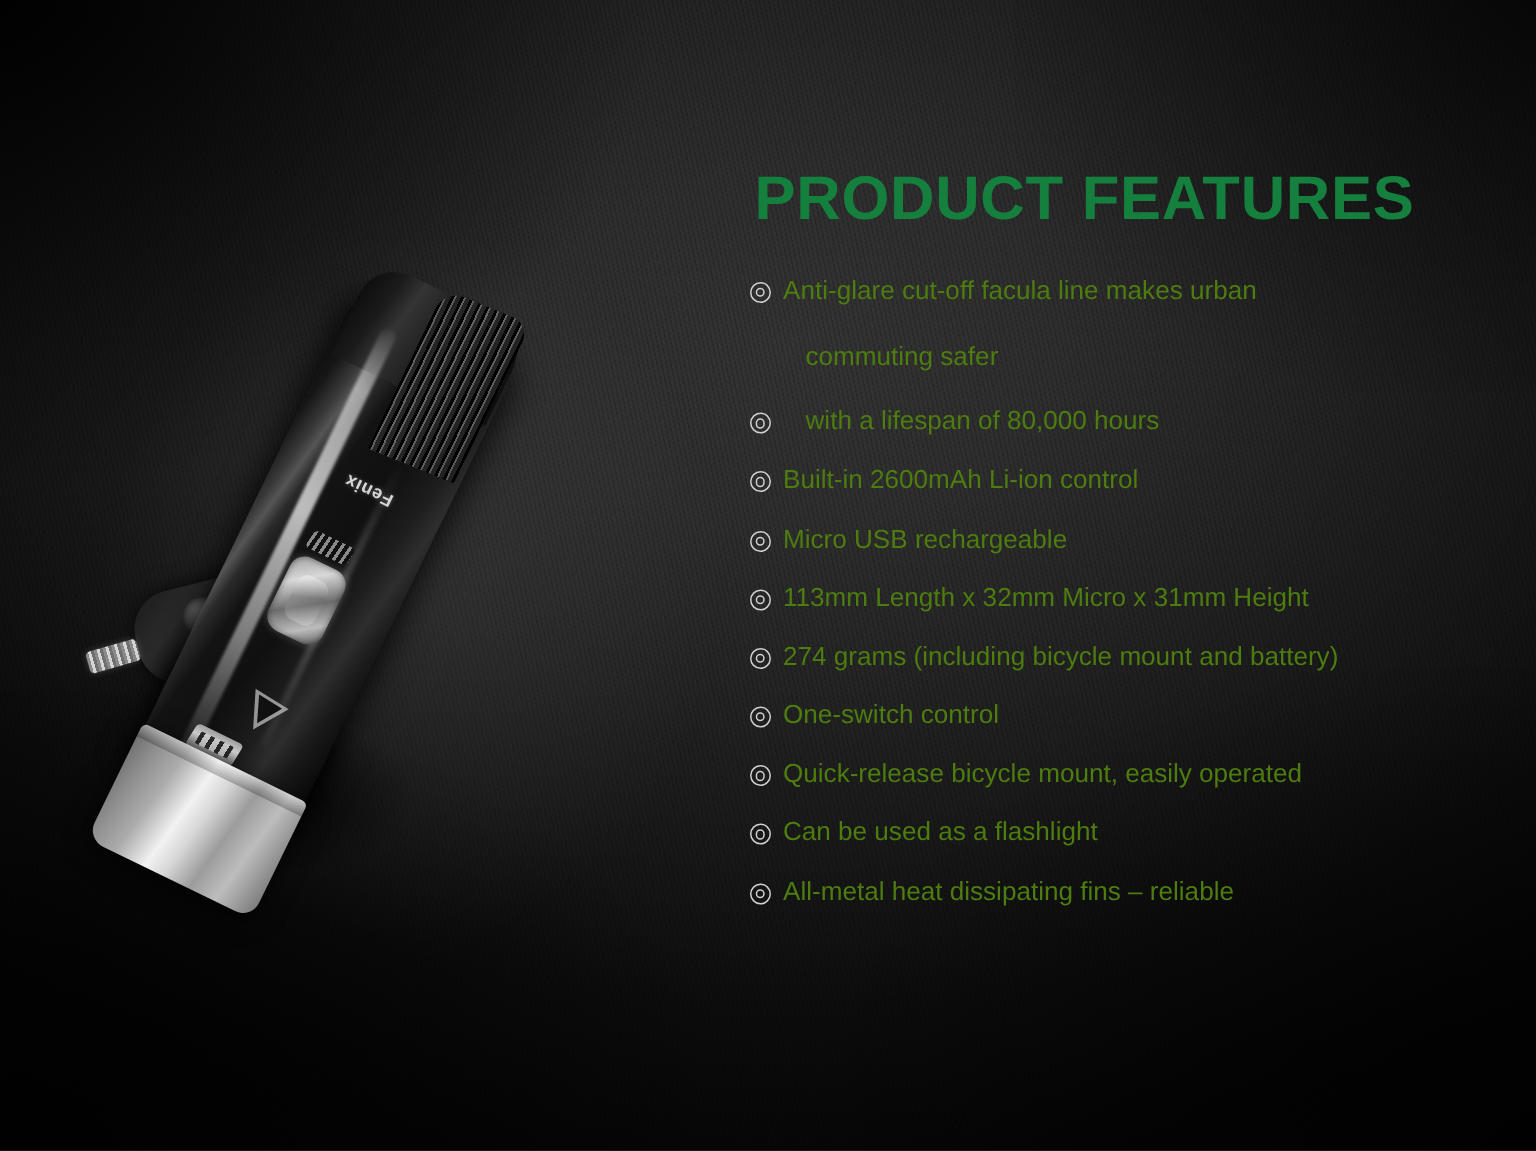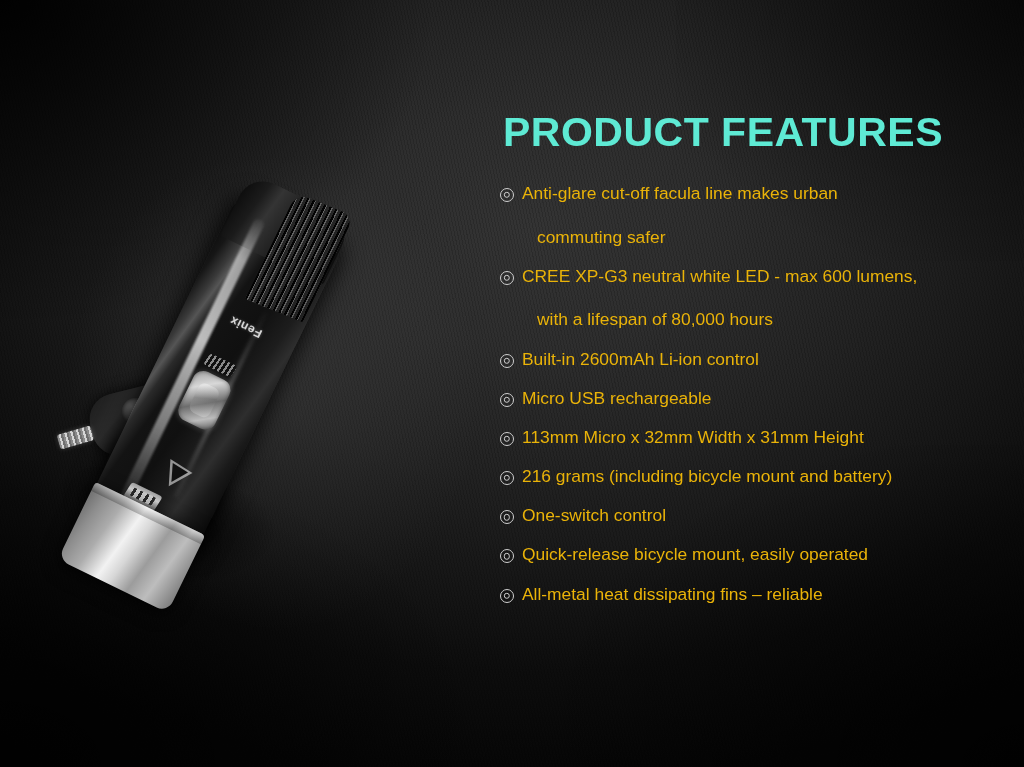--- a/index.html
+++ b/index.html
@@ -57,36 +57,36 @@
   }
 
   
   .text-panel {
     position: absolute;
     left: 500px;
     top: 112px;
     width: 470px;
   }
   .features-title {
-    color: #5eead4;
+    color: #15803d;
     font-size: 41px;
     font-weight: bold;
     letter-spacing: .5px;
     line-height: 1;
     margin: 0 0 31px 3px;
     white-space: nowrap;
   }
   .feature-list {
     list-style: none;
     margin: 0;
     padding: 0;
   }
   .feature-item {
     position: relative;
-    color: #eab308;
+    color: #4d7c0f;
     font-size: 17.4px;
     line-height: 1.13;
     padding-left: 22px;
     margin-bottom: 19.5px;
   }
   .feature-item.wrapped { margin-bottom: 19.5px; }
   .bullet-ring {
     position: absolute;
     left: 0;
     top: 4px;
@@ -441,55 +441,58 @@
     <ul class="feature-list">
 
       <li class="feature-item wrapped">
         <span class="bullet-ring"></span>
         <span class="feat-line">Anti-glare cut-off facula line makes urban</span>
         <span class="feat-line cont">commuting safer</span>
       </li>
 
       <li class="feature-item wrapped">
         <span class="bullet-ring"></span>
-        <span class="feat-line">CREE XP-G3 neutral white LED - max 600 lumens,</span>
         <span class="feat-line cont">with a lifespan of 80,000 hours</span>
       </li>
 
       <li class="feature-item">
         <span class="bullet-ring"></span>
         <span class="feat-line">Built-in 2600mAh Li-ion control</span>
       </li>
 
       <li class="feature-item">
         <span class="bullet-ring"></span>
         <span class="feat-line">Micro USB rechargeable</span>
       </li>
 
       <li class="feature-item">
         <span class="bullet-ring"></span>
-        <span class="feat-line">113mm Micro x 32mm Width x 31mm Height</span>
-      </li>
-
-      <li class="feature-item">
-        <span class="bullet-ring"></span>
-        <span class="feat-line">216 grams (including bicycle mount and battery)</span>
+        <span class="feat-line">113mm Length x 32mm Micro x 31mm Height</span>
+      </li>
+
+      <li class="feature-item">
+        <span class="bullet-ring"></span>
+        <span class="feat-line">274 grams (including bicycle mount and battery)</span>
       </li>
 
 
       <li class="feature-item">
         <span class="bullet-ring"></span>
         <span class="feat-line">One-switch control</span>
       </li>
 
       <li class="feature-item">
         <span class="bullet-ring"></span>
         <span class="feat-line">Quick-release bicycle mount, easily operated</span>
       </li>
 
+      <li class="feature-item">
+        <span class="bullet-ring"></span>
+        <span class="feat-line">Can be used as a flashlight</span>
+      </li>
 
       <li class="feature-item">
         <span class="bullet-ring"></span>
         <span class="feat-line">All-metal heat dissipating fins – reliable</span>
       </li>
 
     </ul>
   </div>
 
 </div>

